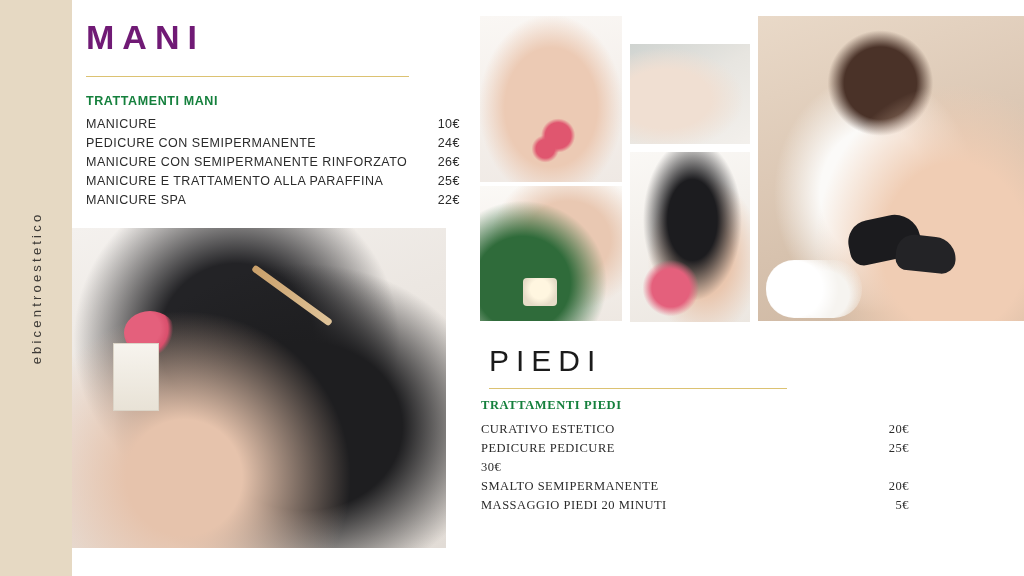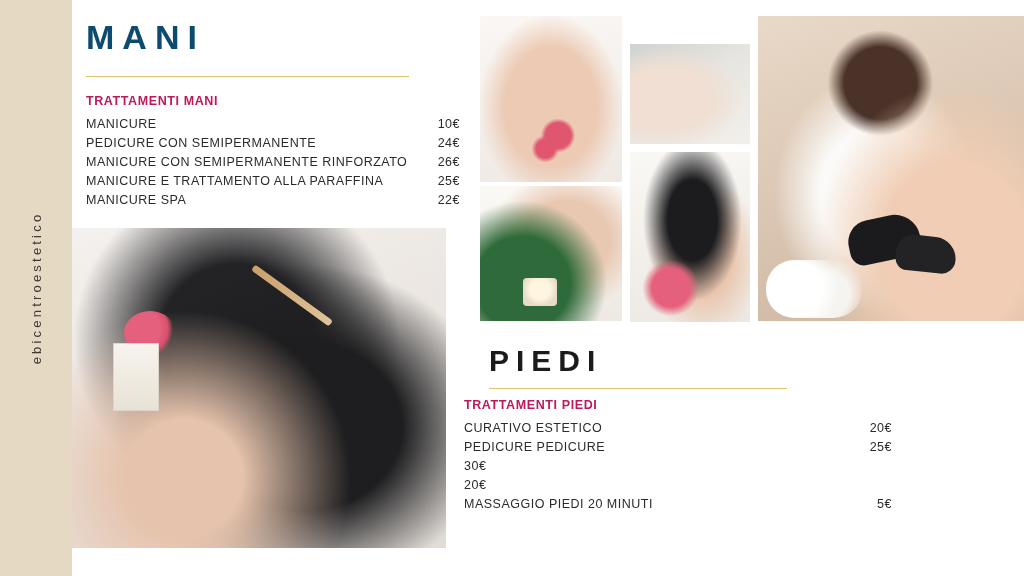--- a/index.html
+++ b/index.html
@@ -45,39 +45,39 @@
   }
 
   
   .title-mani {
     position: absolute;
     left: 86px;
     top: 18px;
     font-size: 34px;
     font-weight: bold;
     letter-spacing: 8px;
-    color: #0c4a6e;
+    color: #701a75;
     font-family: "Liberation Sans", sans-serif;
   }
   .rule-mani {
     position: absolute;
     left: 86px;
     top: 76px;
     width: 323px;
     height: 1px;
     background: #c9a227;
     opacity: .65;
   }
 
   .title-piedi {
     position: absolute;
     left: 489px;
     top: 344px;
     font-size: 30px;
-    font-weight: bold;
+    font-weight: normal;
     letter-spacing: 7px;
     color: #1b1b1b;
     font-family: "Liberation Sans", sans-serif;
   }
   .rule-piedi {
     position: absolute;
     left: 489px;
     top: 388px;
     width: 298px;
     height: 1px;
@@ -87,37 +87,37 @@
 
   
   .list {
     position: absolute;
     font-family: "Liberation Sans", sans-serif;
   }
   .list-subtitle {
     font-size: 12.5px;
     font-weight: bold;
     letter-spacing: .6px;
-    color: #be185d;
+    color: #15803d;
     margin-bottom: 7px;
   }
   .row {
     display: flex;
     justify-content: space-between;
     align-items: flex-start;
     font-size: 12.5px;
     letter-spacing: .5px;
     color: #2b2b2b;
     line-height: 19px;
   }
   .row .name { white-space: nowrap; }
   .row .price { white-space: nowrap; }
 
   .list-mani  { left: 86px;  top: 94px;  width: 374px; }
-  .list-piedi { left: 464px; top: 398px; width: 428px; }
+  .list-piedi { left: 481px; top: 398px; width: 428px; font-family: Liberation Serif, serif; }
 
   
   .photo {
     position: absolute;
     overflow: hidden;
     background: #e9e4de;
   }
 
   
   .photo-hands {
@@ -295,20 +295,21 @@
       <span class="price">20€</span>
     </div>
     <div class="row">
       <span class="name">PEDICURE PEDICURE</span>
       <span class="price">25€</span>
     </div>
     <div class="row">
       <span class="price">30€</span>
     </div>
     <div class="row">
+      <span class="name">SMALTO SEMIPERMANENTE</span>
       <span class="price">20€</span>
     </div>
     <div class="row">
       <span class="name">MASSAGGIO PIEDI 20 MINUTI</span>
       <span class="price">5€</span>
     </div>
   </div>
 
 </div>
 

